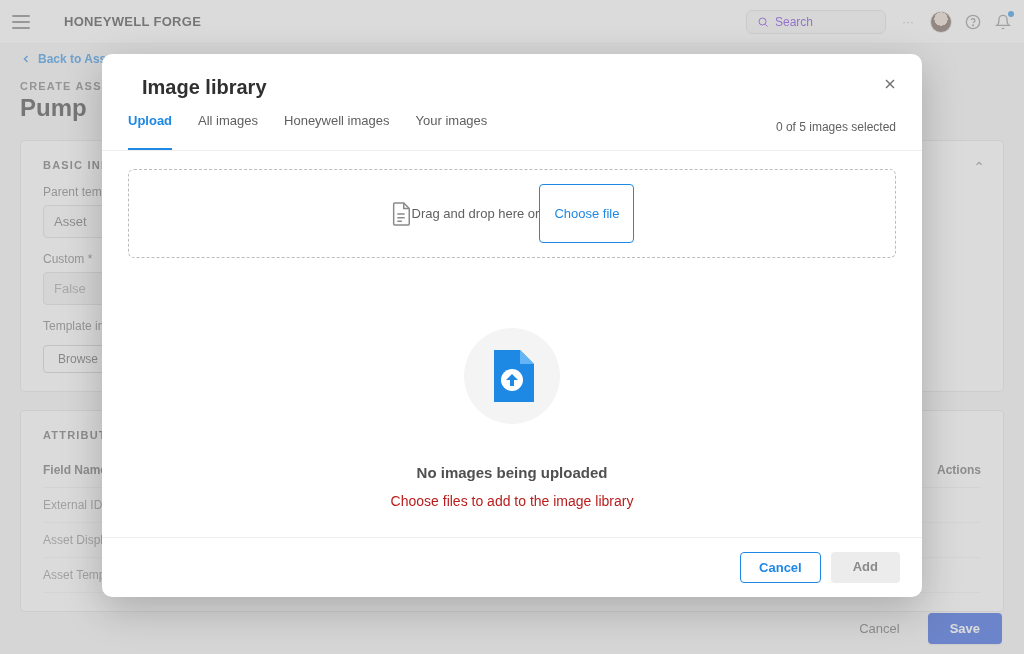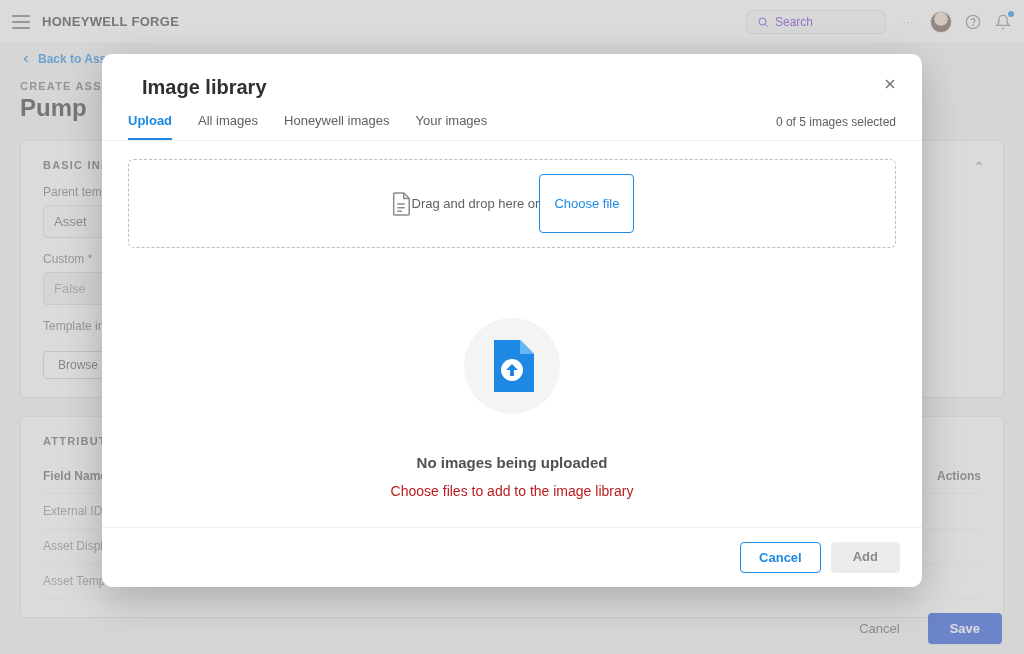--- a/index.html
+++ b/index.html
@@ -1,20 +1,20 @@
 <!DOCTYPE html>
 <html><head>
 <meta charset="utf-8">
 <style>
   * { box-sizing: border-box; margin: 0; padding: 0; font-family: -apple-system, BlinkMacSystemFont, "Segoe UI", Helvetica, Arial, sans-serif; }
   html, body { width: 1024px; height: 654px; overflow: hidden; background: #f5f5f5; }
 
   
   .page { position: absolute; inset: 0; filter: opacity(0.6); }
-  .topbar { height: 44px; display: flex; align-items: center; padding: 0 12px; background: #fff; border-bottom: 1px solid #eee; }
+  .topbar { height: 44px; display: flex; align-items: center; padding: 0 12px; background: #fff; border-bottom: 1px solid #eee; gap: 22px; }
   .hamburger { width: 18px; height: 14px; display: flex; flex-direction: column; justify-content: space-between; margin-right: 12px; }
   .hamburger span { height: 2px; background: #777; border-radius: 1px; }
   .brand { font-weight: 700; letter-spacing: .3px; color: #303030; font-size: 13px; }
   .top-right { margin-left: auto; display: flex; align-items: center; gap: 12px; }
   .search-box { display: flex; align-items: center; gap: 6px; border: 1px solid #ddd; background: #f7f7f7; border-radius: 6px; padding: 4px 10px; color: #6d28d9; font-size: 12px; min-width: 140px; }
   .search-ellipsis { color:#aaa; font-size:12px; padding:0 4px; }
   .avatar-img { width: 22px; height: 22px; border-radius: 50%; background: radial-gradient(circle at 50% 35%, #e8d5c7 40%, #6b5347 41%); border: 1px solid #ddd; }
   .top-icon { width: 18px; height: 18px; color: #888; display:flex; align-items:center; justify-content:center; position:relative; }
   .top-icon .dot { position:absolute; top:-2px; right:-2px; width:6px; height:6px; background:#1e88e5; border-radius:50%; }
 
@@ -22,40 +22,40 @@
   .bg-content { padding: 6px 20px 20px; }
   .overline { font-size: 11px; letter-spacing: 1.2px; color: #707070; font-weight: 600; }
   .page-title { font-size: 24px; font-weight: 600; color: #303030; margin-top: 2px; }
 
   .panel { background: #fff; border: 1px solid #e2e2e2; border-radius: 4px; padding: 18px 22px; margin-top: 18px; position: relative; }
   .panel h3 { font-size: 11px; letter-spacing: 1.2px; color: #606060; font-weight: 700; }
   .panel .caret { position: absolute; right: 18px; top: 18px; color:#888; font-size:14px; }
   .field-label { font-size: 12px; color: #707070; margin-top: 14px; }
   .field-box { margin-top: 6px; border: 1px solid #d8d8d8; border-radius: 4px; padding: 8px 10px; font-size: 13px; color: #606060; width: 260px; background:#fafafa; }
   .field-box.disabled { background:#f2f2f2; color:#999; }
-  .browse-btn { display:inline-block; margin-top:18px; border:1px solid #ccc; border-radius:4px; padding:6px 14px; font-size:12px; color:#555; background:#fff; }
+  .browse-btn { display:inline-block; margin-top:12px; border:1px solid #ccc; border-radius:4px; padding:6px 14px; font-size:12px; color:#555; background:#fff; }
 
   .table-head { display:flex; gap:40px; padding:10px 0; color:#606060; font-size:12px; font-weight:600; border-bottom:1px solid #eee; margin-top:12px; }
   .table-head .actions-col { margin-left:auto; }
   .table-row { padding:10px 0; color:#888; font-size:12px; border-bottom:1px solid #f1f1f1; }
 
   .page-footer { position:absolute; bottom:10px; right:22px; display:flex; gap:14px; align-items:center; }
   .btn-ghost-lg { font-size:13px; color:#606060; padding:8px 14px; }
   .btn-save { background:#1d4ed8; color:#fff; border-radius:4px; padding:8px 22px; font-size:13px; font-weight:600; box-shadow: 0 1px 2px rgba(0,0,0,.1); }
 
   
   .modal-scrim { position: absolute; inset: 0; background: rgba(80,80,80,.18); display:flex; align-items:flex-start; justify-content:center; padding-top:54px; }
   .modal { width: 820px; background:#fff; border-radius:10px; box-shadow: 0 12px 40px rgba(0,0,0,.22); overflow:hidden; display:flex; flex-direction:column; }
   .modal-header { padding: 22px 40px 0; position:relative; }
   .modal-title { font-size: 20px; font-weight: 600; color:#303030; }
   .modal-close { position:absolute; top:20px; right:22px; width:20px; height:20px; color:#707070; cursor:pointer; display:flex; align-items:center; justify-content:center; }
 
   .modal-tabs-row { display:flex; align-items:center; padding: 14px 26px 0; border-bottom:1px solid #eee; }
   .tabs { display:flex; gap:26px; }
-  .tab { font-size:13px; color:#606060; padding-bottom:10px; border-bottom:2px solid transparent; cursor:pointer; }
+  .tab { font-size:13px; color:#606060; padding-bottom:20px; border-bottom:2px solid transparent; cursor:pointer; }
   .tab.active { color:#1e88e5; font-weight:600; border-bottom-color:#1e88e5; }
   .selected-count { margin-left:auto; font-size:12px; color:#606060; padding-bottom:10px; }
 
   .modal-body { padding: 18px 26px 28px; min-height: 380px; }
   .dropzone { border:1px dashed #bdbdbd; border-radius:6px; padding:14px 10px; display:flex; align-items:center; justify-content:center; }
   .dz-text { font-size:13px; color:#606060; }
   .choose-btn { border:1px solid #1e88e5; color:#1e88e5; background:#fff; padding:21px 14px; border-radius:4px; font-size:13px; font-weight:400; cursor:pointer; }
   .file-svg { width:22px; height:26px; color:#8a8a8a; }
 
   .empty-state { margin-top:70px; display:flex; flex-direction:column; align-items:center; gap:12px; }

